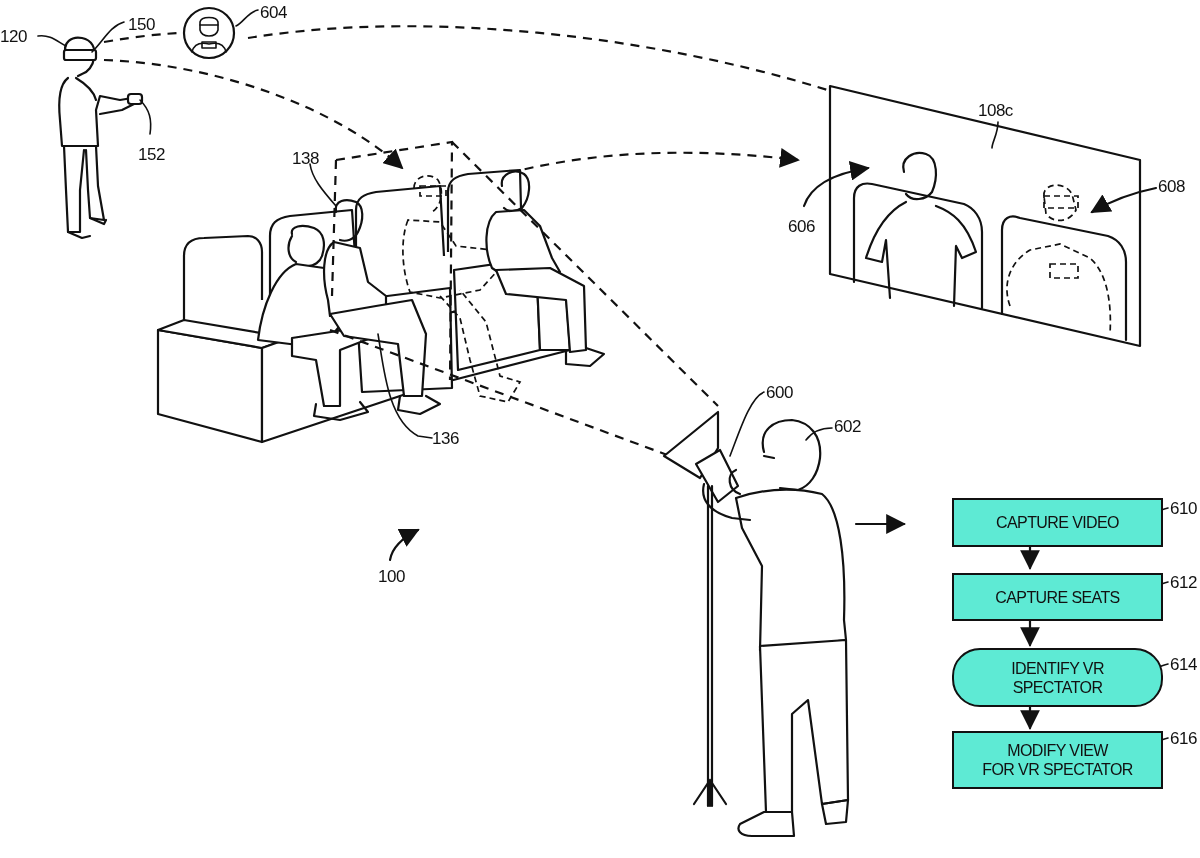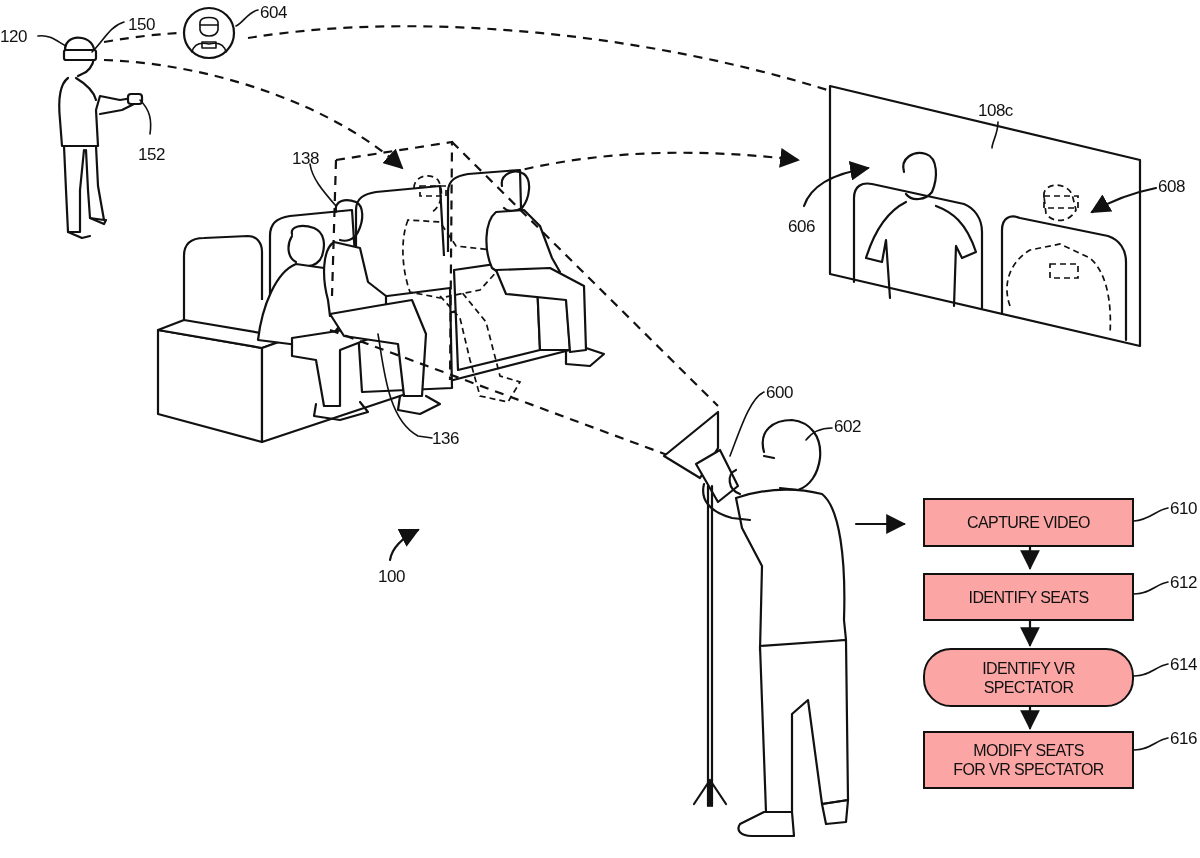--- a/index.html
+++ b/index.html
@@ -4,23 +4,23 @@
 <style>
   html, body { margin:0; padding:0; background:#ffffff; }
   body { width:1200px; height:858px; position:relative; overflow:hidden; font-family:"Liberation Sans", sans-serif; }
   svg#fig { position:absolute; left:0; top:0; width:1200px; height:858px; }
   .ln { fill:none; stroke:#111; stroke-width:2.2; stroke-linecap:round; stroke-linejoin:round; }
   .thin { fill:none; stroke:#111; stroke-width:1.6; stroke-linecap:round; stroke-linejoin:round; }
   .dash { fill:none; stroke:#111; stroke-width:2.2; stroke-dasharray:9 7; stroke-linecap:butt; }
   .dashthin { fill:none; stroke:#111; stroke-width:1.7; stroke-dasharray:6 4; }
   .wfill { fill:#fff; stroke:#111; stroke-width:2.2; stroke-linejoin:round; }
   .lbl { font-family:"Liberation Sans", sans-serif; font-size:17px; fill:#111; letter-spacing:-0.5px; }
-  .box { position:absolute; border:2.5px solid #111; background:#fca5a5; box-sizing:border-box;
+  .box { position:absolute; border:2.5px solid #111; background:#5eead4; box-sizing:border-box;
          display:flex; align-items:center; justify-content:center; text-align:center;
-         font-family:"Liberation Sans", sans-serif; font-size:16px; line-height:19px; color:#111; letter-spacing:-0.6px; white-space:pre-line; }
+         font-family:"Liberation Sans", sans-serif; font-size:16px; line-height:19px; color:#111; letter-spacing:-0.6px; white-space:pre-line;margin-left:29px; }
 </style>
 </head>
 <body>
 
 <svg id="fig" viewBox="0 0 1200 858" xmlns="http://www.w3.org/2000/svg">
   <defs>
     <marker id="ah" viewBox="0 0 10 10" refX="9" refY="5" markerWidth="9" markerHeight="9" orient="auto-start-reverse">
       <path d="M0,0 L10,5 L0,10 z" fill="#111"></path>
     </marker>
   </defs>
@@ -184,17 +184,17 @@
   <text class="lbl" x="378" y="582">100</text>
   <text class="lbl" x="766" y="398">600</text>
   <text class="lbl" x="834" y="432">602</text>
   <text class="lbl" x="1170" y="514">610</text>
   <text class="lbl" x="1170" y="588">612</text>
   <text class="lbl" x="1170" y="670">614</text>
   <text class="lbl" x="1170" y="744">616</text>
 </svg>
 
 <div class="box" style="left:923px; top:498px; width:211px; height:49px;">CAPTURE VIDEO</div>
-<div class="box" style="left:923px; top:573px; width:211px; height:48px;">IDENTIFY SEATS</div>
+<div class="box" style="left:923px; top:573px; width:211px; height:48px;">CAPTURE SEATS</div>
 <div class="box" style="left:923px; top:648px; width:211px; height:59px;border-radius:28px;">IDENTIFY VR
 SPECTATOR</div>
-<div class="box" style="left:923px; top:731px; width:211px; height:58px;">MODIFY SEATS
+<div class="box" style="left:923px; top:731px; width:211px; height:58px;">MODIFY VIEW
 FOR VR SPECTATOR</div>
 
 </body></html>

